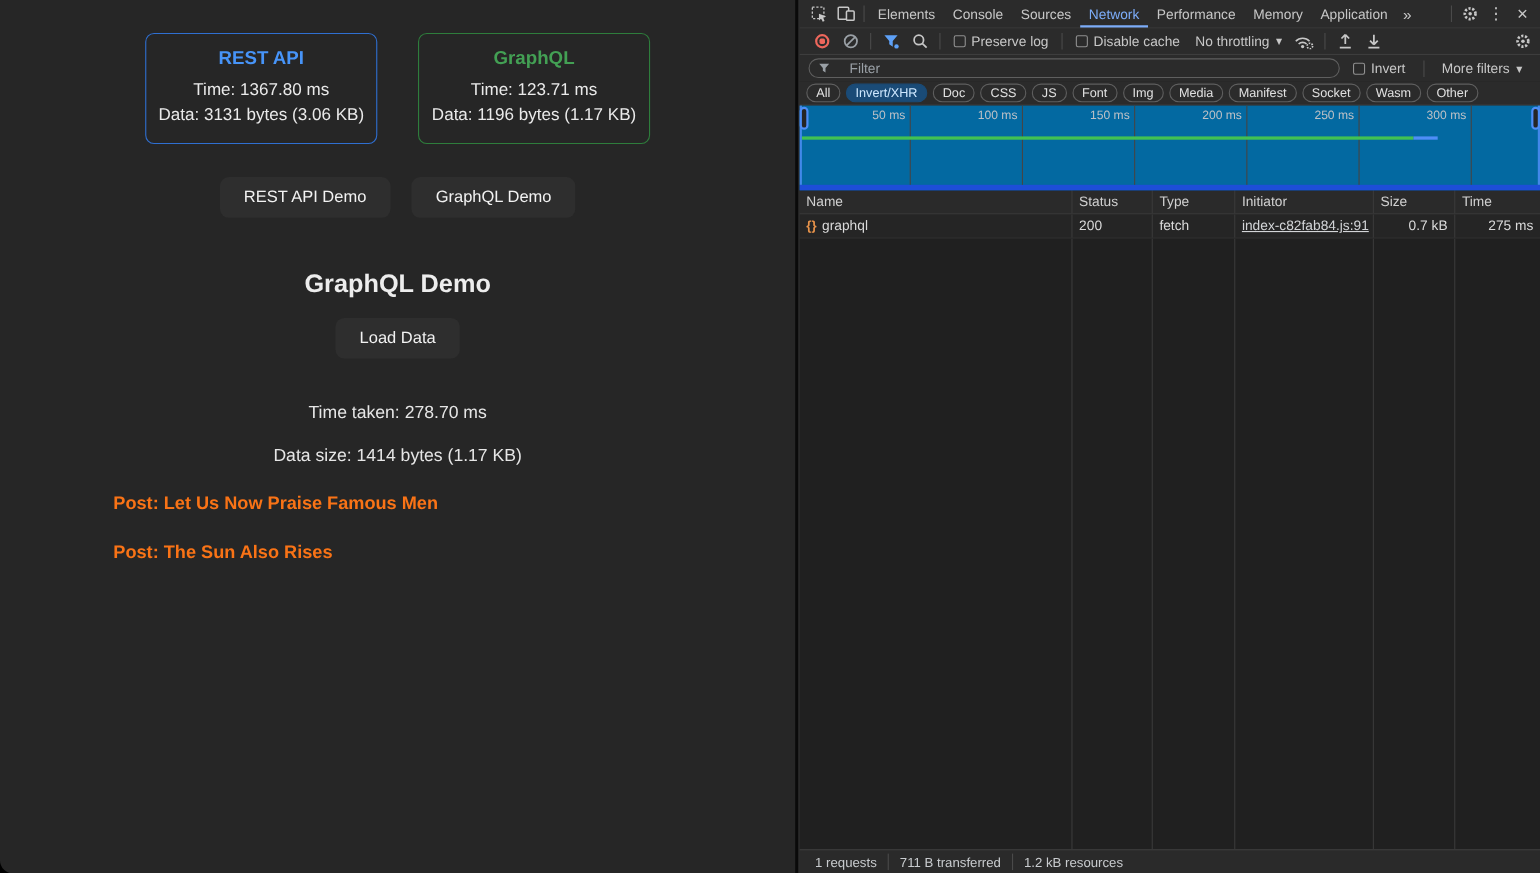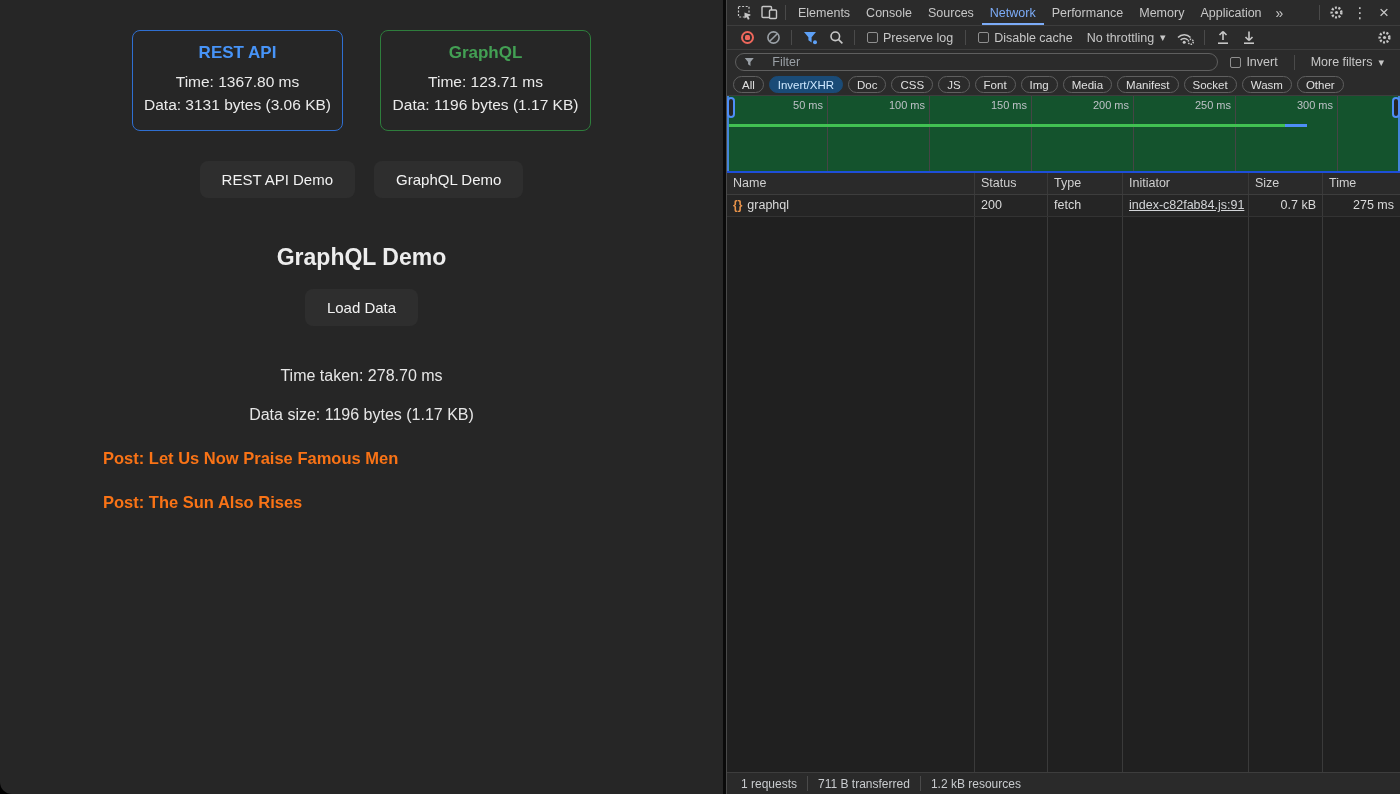--- a/index.html
+++ b/index.html
@@ -67,21 +67,21 @@
   .filter-pill { flex:1 1 auto; height:18px; border:1px solid #5f5f5f; border-radius:12px; display:flex; align-items:center; padding:0 8px; gap:17px; background:#2b2b2b; }
   .filter-pill input { background:transparent; border:none; outline:none; color:#e8e8e8; font-size:12.5px; font-family:inherit; width:100%; }
   .filter-pill input::placeholder { color:#9aa0a6; }
 
   
   .chiprow { height:22px; background:#2b2b2b; border-bottom:1px solid #3d3d3d; padding:0 6px; gap:5px; font-size:11.5px; }
   .chip { border:1px solid #5f5f5f; border-radius:10px; padding:1.5px 8px; color:#e0e0e0; cursor:pointer; white-space:nowrap; }
   .chip.sel { background:#1a4b77; border-color:#1a4b77; color:#cfe8ff; }
 
   
-  .overview { height:77px; background:#14532d; border-bottom:2px solid #1d4ed8; position:relative; flex-shrink:0; }
+  .overview { height:77px; background:#0369a1; border-bottom:5px solid #1d4ed8; position:relative; flex-shrink:0; }
   .gridline { position:absolute; top:0; bottom:0; width:1px; background:#454545; }
   .grid-label { position:absolute; top:3px; width:74px; text-align:right; font-size:11px; color:#bdc1c6; }
   .wf-green { position:absolute; top:28px; left:2px; width:556px; height:3px; background:#41c152; }
   .wf-blue { position:absolute; top:28px; left:558px; width:22px; height:3px; background:#4e8ef7; }
   .ov-line-l { position:absolute; left:0; top:0; bottom:0; width:2px; background:#4e8ef7; opacity:.85; }
   .ov-line-r { position:absolute; right:0; top:0; bottom:0; width:2px; background:#4e8ef7; opacity:.85; }
   .ov-grip { position:absolute; top:1px; width:8px; height:21px; border:2px solid #4e8ef7; border-radius:4px; background:#252525; }
   .ov-grip.l { left:0; } .ov-grip.r { right:0; }
 
   
@@ -123,21 +123,21 @@
     <button class="dark-btn">GraphQL Demo</button>
   </div>
 
   <h2 class="section-heading">GraphQL Demo</h2>
 
   <div class="load-row">
     <button class="dark-btn">Load Data</button>
   </div>
 
   <div class="stat-line stat-time">Time taken: 278.70 ms</div>
-  <div class="stat-line stat-size">Data size: 1196 bytes (1.17 KB)</div>
+  <div class="stat-line stat-size">Data size: 1414 bytes (1.17 KB)</div>
 
 
   <div class="post-block">
     <div class="post-title">Post: Let Us Now Praise Famous Men</div>
   </div>
 
   <div class="post-block">
     <div class="post-title">Post: The Sun Also Rises</div>
 
   </div>

